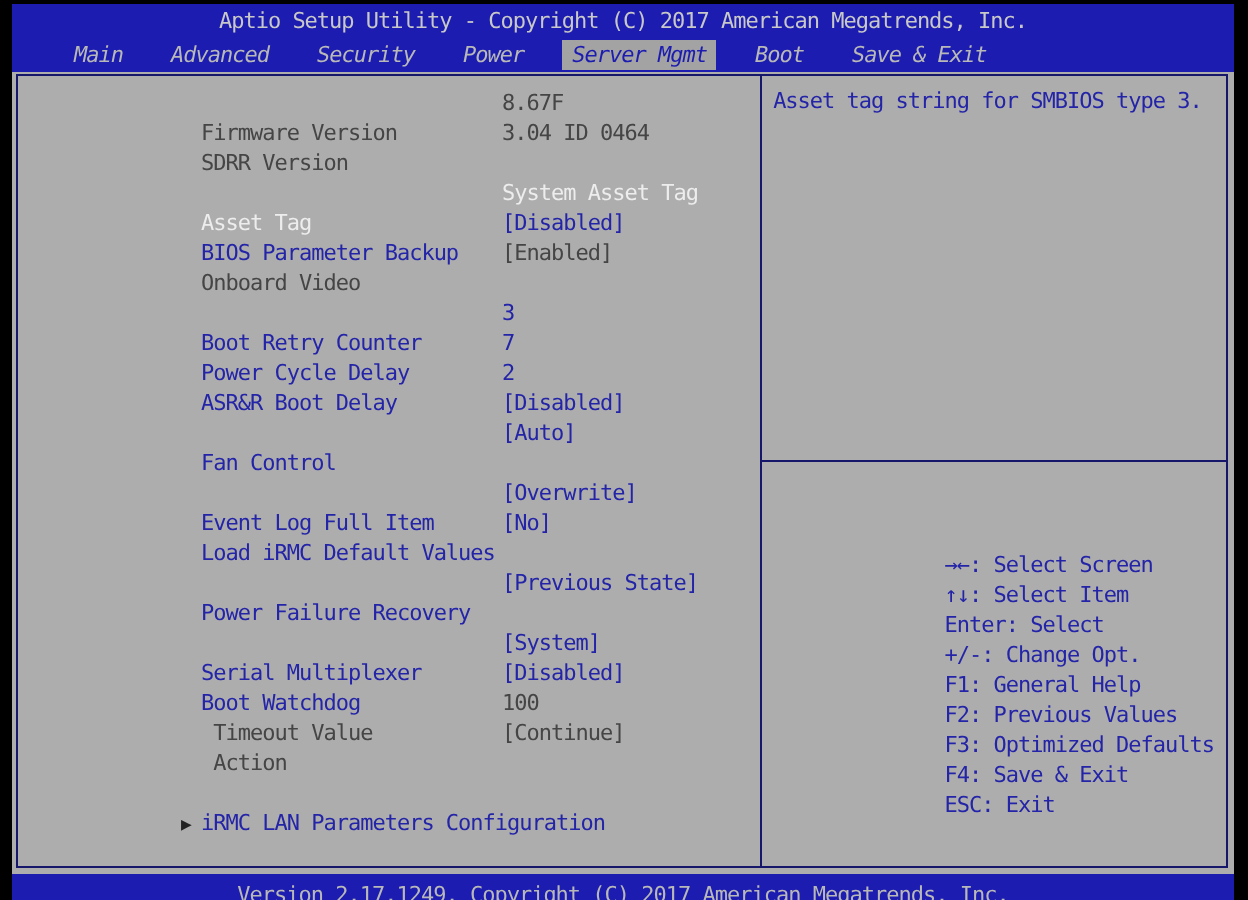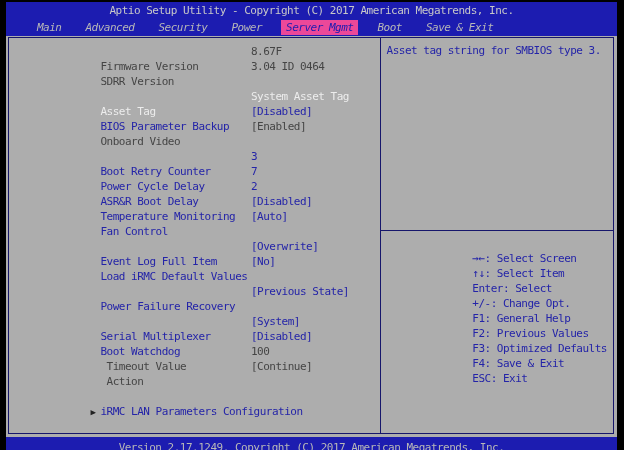--- a/index.html
+++ b/index.html
@@ -7,37 +7,37 @@
   body { font-family: "DejaVu Sans Mono", "Liberation Mono", monospace; font-size: 11px; letter-spacing: -0.5px; }
 
   .screen { position: absolute; left: 6px; top: 2px; width: 611px; height: 448px; background: #adadad; }
 
   .titlebar { position: absolute; left: 0; top: 0; width: 100%; height: 16px;
               background: #1c1cb0; color: #c8c8c8; text-align: center; line-height: 17px; }
 
   .menubar { position: absolute; left: 0; top: 16px; width: 100%; height: 18px;
              background: #1c1cb0; color: #b8b8b8; display: flex; align-items: center; padding-left: 26px; }
   .menu-item { padding: 1px 5px; margin-right: 14px; line-height: 13px; cursor: default; font-style: italic; }
-  .menu-item.active { background: #ec4899; color: #1c1cb0; }
+  .menu-item.active { background: #a3a3a3; color: #1c1cb0; }
 
   .main { position: absolute; left: 0; top: 34px; width: 100%; height: 401px; background: #adadad; }
   .outline { position: absolute; left: 2px; top: 1px; width: 606px; height: 397px;
              border: 1px solid #16166b; display: flex; }
 
   .leftpane { width: 404px; height: 100%; border-right: 1px solid #16166b; padding-top: 6px; overflow: hidden; }
   .setting-row { position: relative; height: 15px; line-height: 15px; white-space: pre; padding-left: 8px; }
   .setting-row .arrow { display: inline-block; width: 10px; color: #222222; font-size: 9px; }
   .setting-row .value { position: absolute; left: 242px; top: 0; white-space: pre; }
   .setting-row.info  .label, .setting-row.info  .value { color: #454545; }
   .setting-row.opt   .label, .setting-row.opt   .value { color: #2424a8; }
   .setting-row.sel   .label, .setting-row.sel   .value { color: #ededed; }
   .setting-row.dis   .label, .setting-row.dis   .value { color: #454545; }
   .setting-row.sub   .label { color: #2424a8; }
 
-  .rightpane { flex: 1; height: 100%; display: flex; flex-direction: column; }
+  .rightpane { flex: 1; height: 100%; display: flex; flex-direction: column; gap: 24px; }
   .help-desc { height: 193px; border-bottom: 1px solid #16166b; padding: 5px 6px;
                color: #2424a8; line-height: 15px; }
   .help-keys { flex: 1; padding: 5px 6px; }
   .key-row { height: 15px; line-height: 15px; color: #2424a8; white-space: pre; }
   .key-row .key { color: #2424a8; }
 
   .footer { position: absolute; left: 0; top: 435px; width: 100%; height: 13px;
             background: #1c1cb0; overflow: hidden; }
   .footer .version { color: #b8b8b8; text-align: center; line-height: 11px; padding-top: 5px; }
 </style>
@@ -116,21 +116,21 @@
             <span class="arrow"></span><span class="label">Power Cycle Delay</span>
             <span class="value">7</span>
           </div>
 
           <div class="setting-row opt">
             <span class="arrow"></span><span class="label">ASR&amp;R Boot Delay</span>
             <span class="value">2</span>
           </div>
 
           <div class="setting-row opt">
-            <span class="arrow"></span><span class="label">Temperature Monitoring</span>
+            <span class="arrow"></span>
             <span class="value">[Disabled]</span>
           </div>
 
           <div class="setting-row opt">
             <span class="arrow"></span><span class="label">Fan Control</span>
             <span class="value">[Auto]</span>
           </div>
 
           <div class="setting-row blank">
             <span class="arrow"></span><span class="label"></span>

